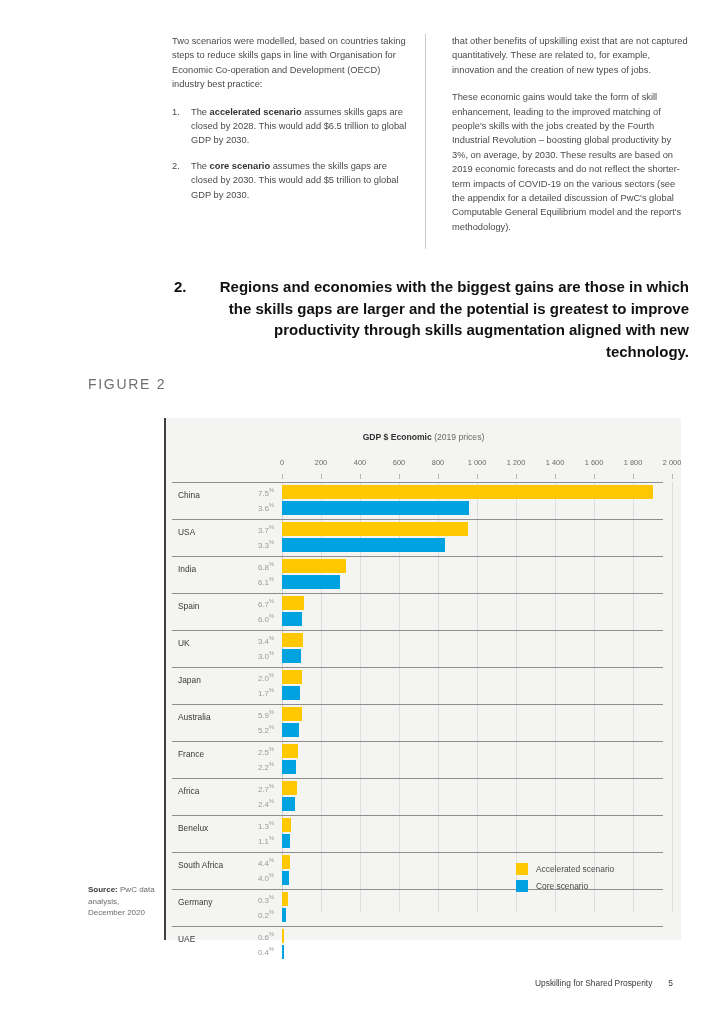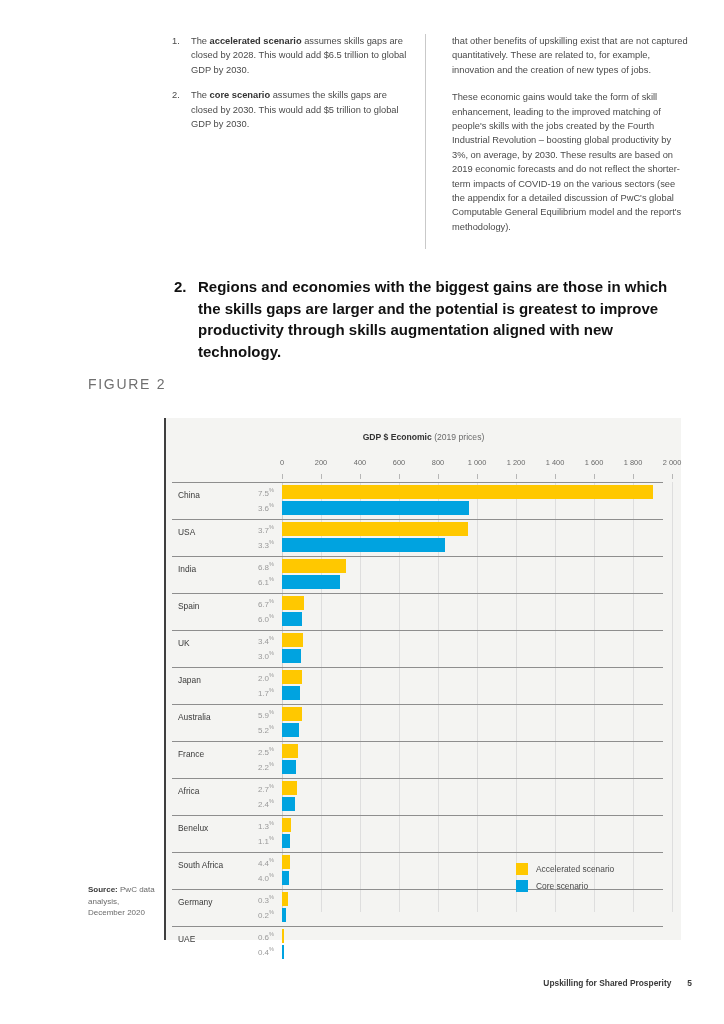--- a/index.html
+++ b/index.html
@@ -40,21 +40,21 @@
 
   
   .heading{
     position:absolute;left:174px;top:276px;width:515px;
     display:flex;
   }
   .heading .hnum{
     font-size:15px;font-weight:bold;color:#111;line-height:21.5px;width:24px;flex:0 0 24px;
   }
   .heading .htext{
-    font-size:15px;font-weight:bold;color:#111;line-height:21.5px;
+    font-size:15px;font-weight:bold;color:#111;line-height:21.5px;text-align:right;
   }
 
   
   .figlabel{
     position:absolute;left:88px;top:376px;
     font-size:14px;letter-spacing:1.7px;color:#6f6f6f;
   }
   .figtitle{
     position:absolute;left:172px;top:374px;width:505px;
     font-size:10px;font-weight:bold;line-height:14px;color:#262626;
@@ -122,32 +122,33 @@
 
   
   .source{
     position:absolute;left:88px;top:884px;width:70px;
     font-size:8px;line-height:11.5px;color:#6a6a6a;
   }
   .source b{color:#3a3a3a;}
 
   
   .footer{
-    position:absolute;right:32px;bottom:36px;
-    font-size:8.4px;font-weight:bold;color:#3a3a3a;
+    position:absolute;right:51px;bottom:36px;
+    font-size:8.4px;font-weight:normal;color:#3a3a3a;
   }
   .footer .pg{margin-left:16px;}
 </style>
 </head>
 <body>
 
 <div class="page">
 
   <div class="intro">
     <div class="col left">
+      <p class="p">Two scenarios were modelled, based on countries taking steps to reduce skills gaps in line with Organisation for Economic Co-operation and Development (OECD) industry best practice:</p>
       <ul class="olist">
         <li>
           <span class="num">1.</span><span>The </span><span class="bold">accelerated scenario</span><span> assumes skills gaps are closed by 2028. This would add $6.5 trillion to global GDP by 2030.</span>
         </li>
         <li>
           <span class="num">2.</span><span>The </span><span class="bold">core scenario</span><span> assumes the skills gaps are closed by 2030. This would add $5 trillion to global GDP by 2030.</span>
         </li>
       </ul>
     </div>
     <div class="col right">

